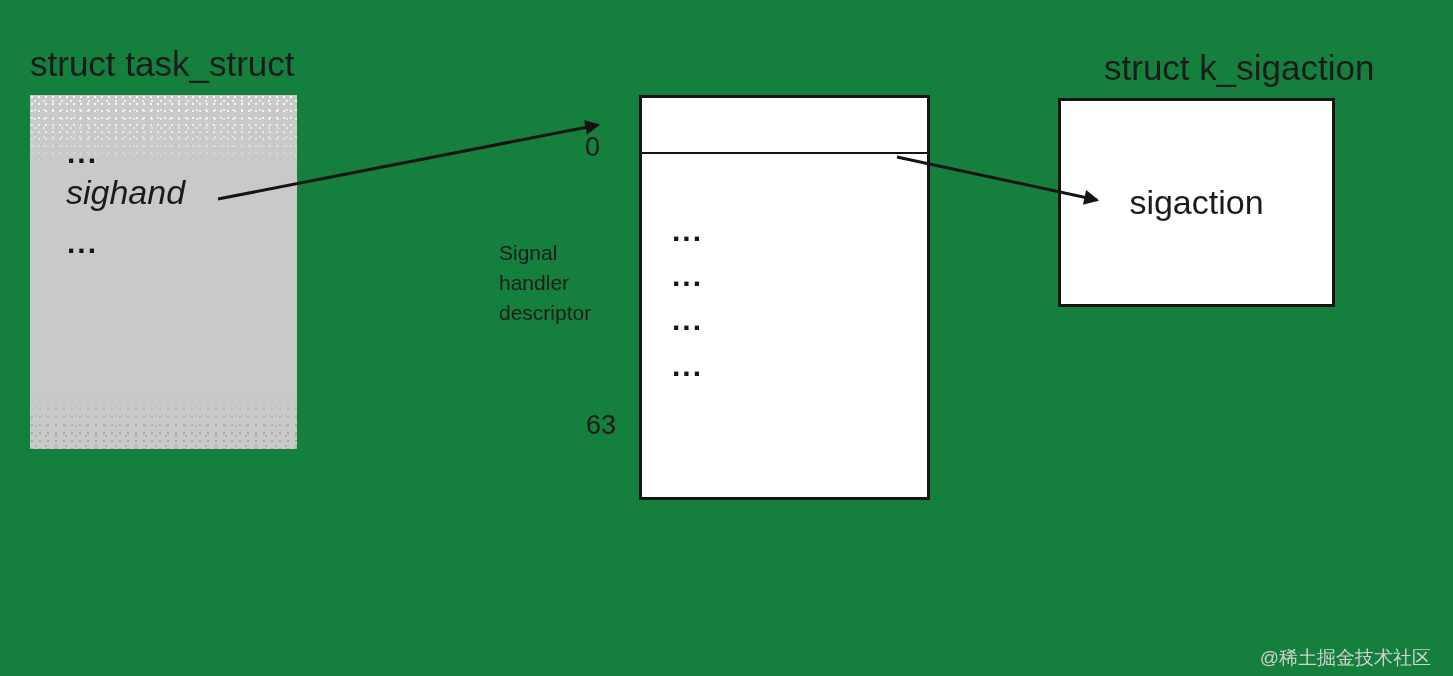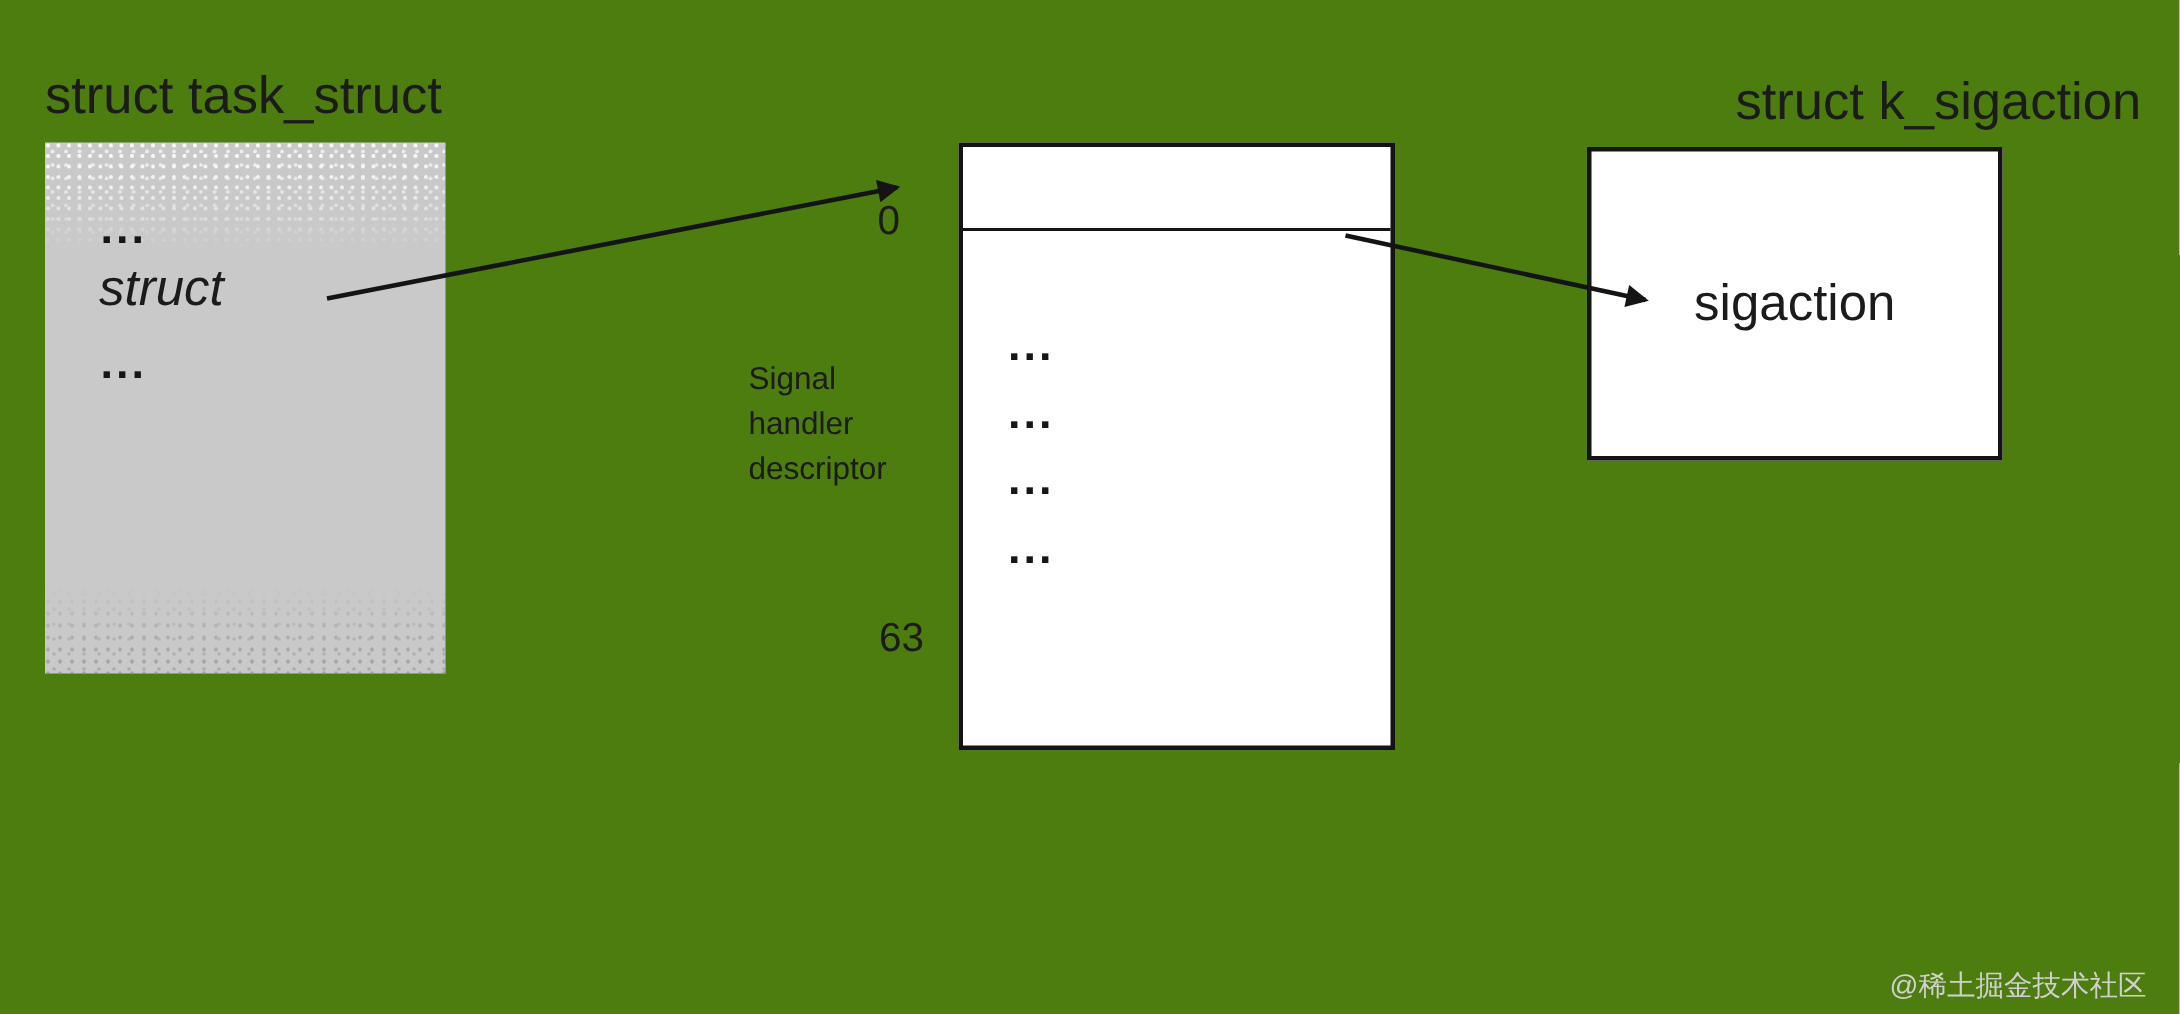--- a/index.html
+++ b/index.html
@@ -4,35 +4,35 @@
 <style>
   html, body {
     margin: 0;
     padding: 0;
     background: #ffffff;
   }
   .canvas {
     position: relative;
     width: 1453px;
     height: 676px;
-    background: #4d7c0f;
+    background: #15803d;
     overflow: hidden;
     font-family: "Liberation Sans", "DejaVu Sans", sans-serif;
     color: #171717;
   }
   .title {
     position: absolute;
     font-size: 35px;
     line-height: 36px;
     white-space: nowrap;
     color: #1b1b1b;
   }
   .title-task     { left: 30px;   top: 46px; }
   .title-sighand  { left: 620px;  top: 44px; }
-  .title-ksig     { left: 1157px; top: 50px; }
+  .title-ksig     { left: 1104px; top: 50px; }
 
   
   .task-box {
     position: absolute;
     left: 30px; top: 95px;
     width: 267px; height: 354px;
     background: #c9c9c9;
   }
   .task-box::before {
     content: "";
@@ -154,21 +154,21 @@
 </head>
 <body>
 
 <div class="canvas">
 
   <div class="title title-task">struct task_struct</div>
   <div class="title title-ksig">struct k_sigaction</div>
 
   <div class="task-box">
     <span class="dots task-dots-top">...</span>
-    <span class="field-sighand">struct</span>
+    <span class="field-sighand">sighand</span>
     <span class="dots task-dots-bottom">...</span>
   </div>
 
   <div class="sighand-box">
     <div class="sighand-divider"></div>
     <span class="dots sig-dots-0">...</span>
     <span class="dots sig-dots-1">...</span>
     <span class="dots sig-dots-2">...</span>
     <span class="dots sig-dots-3">...</span>
   </div>

